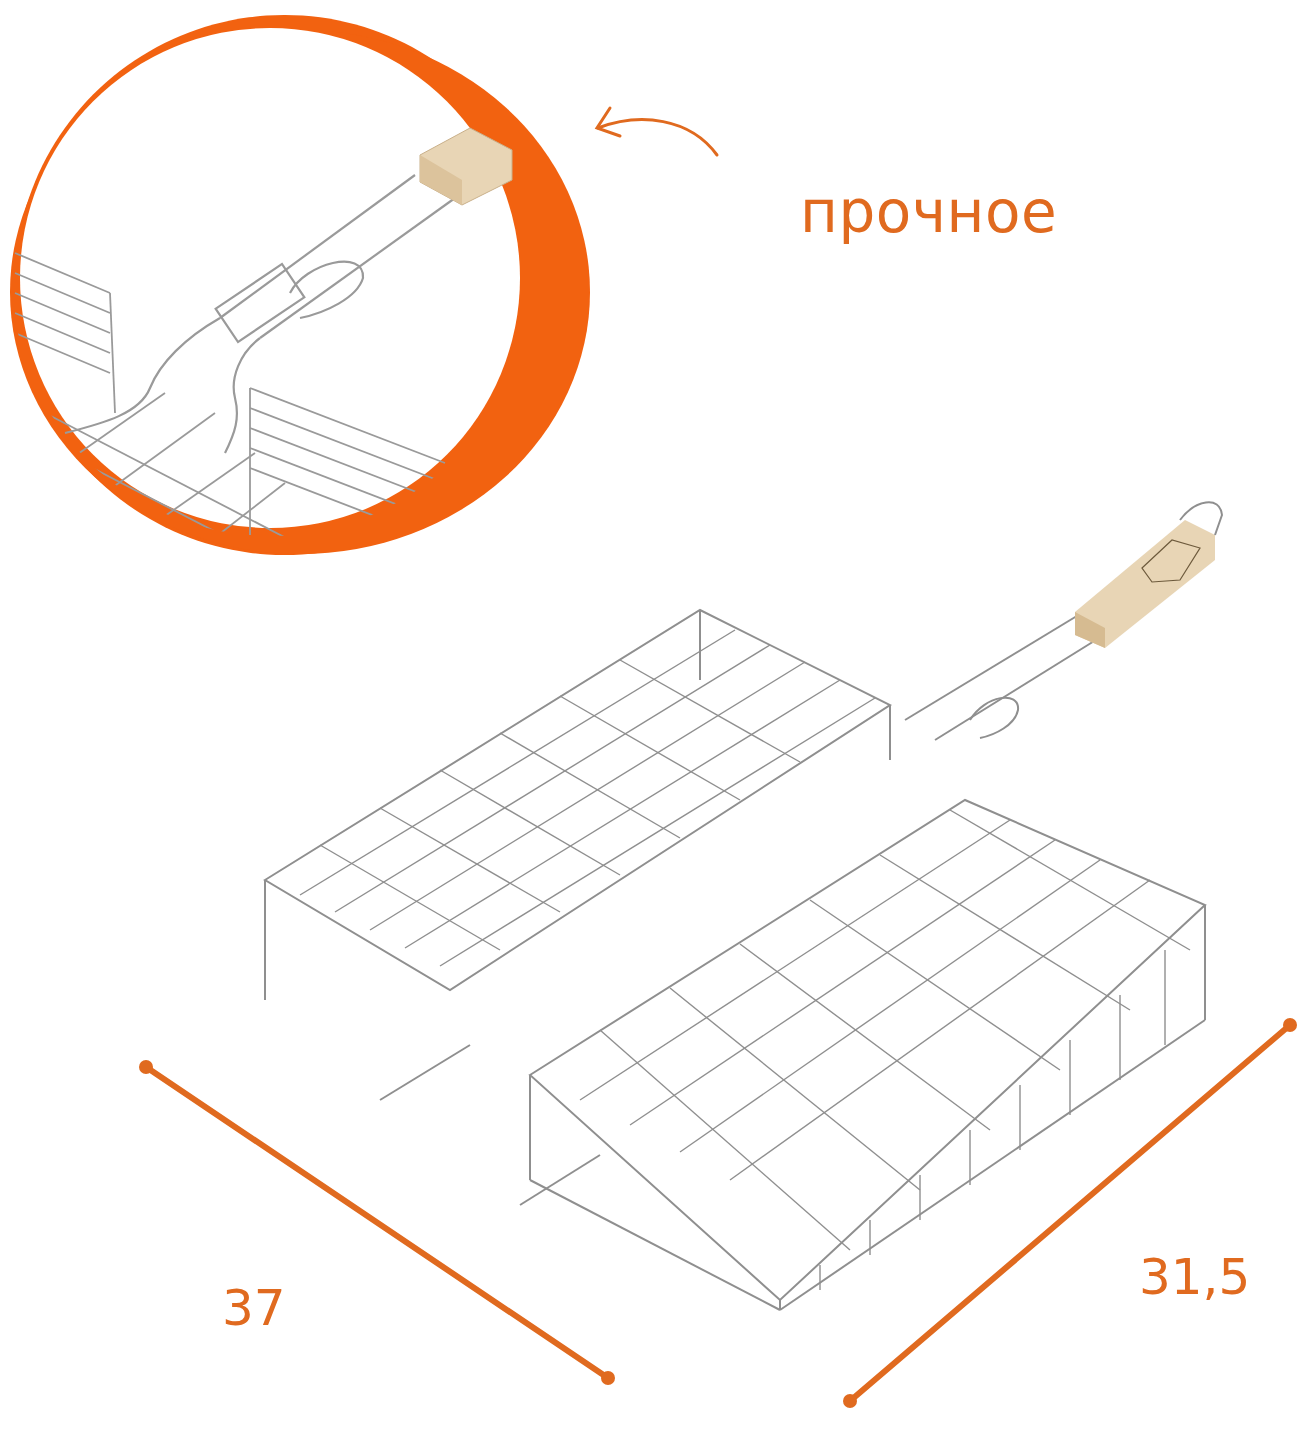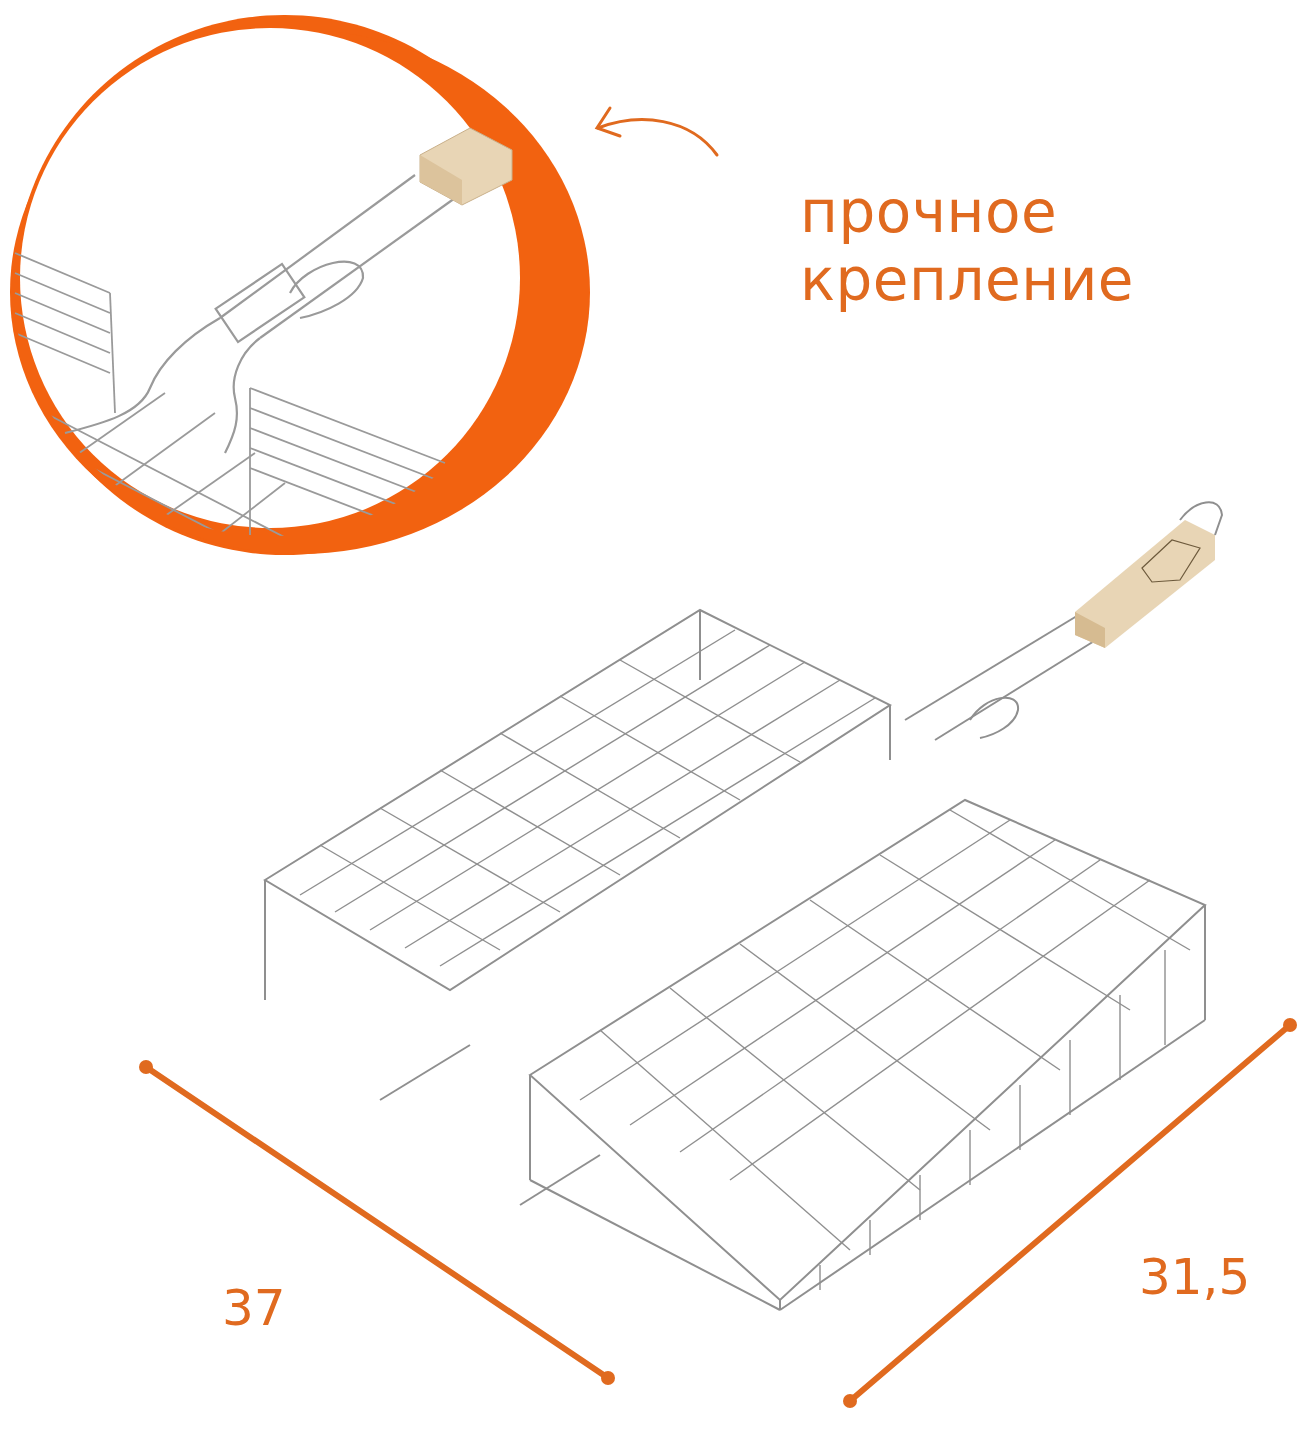--- a/index.html
+++ b/index.html
@@ -144,18 +144,17 @@
     </g>
     <g stroke="#E06A1F" stroke-width="6" stroke-linecap="round">
       <line x1="850" y1="1401" x2="1290" y2="1025"></line>
       <circle cx="850" cy="1401" r="7" fill="#E06A1F" stroke="none"></circle>
       <circle cx="1290" cy="1025" r="7" fill="#E06A1F" stroke="none"></circle>
     </g>
   </svg>
 
   <div class="feature-text">
     <div>прочное</div>
-    <div>крепление</div>
   </div>
 
   <div class="dim-label dim-37">37</div>
   <div class="dim-label dim-315">31,5</div>
 </div>
 
 </body></html>

